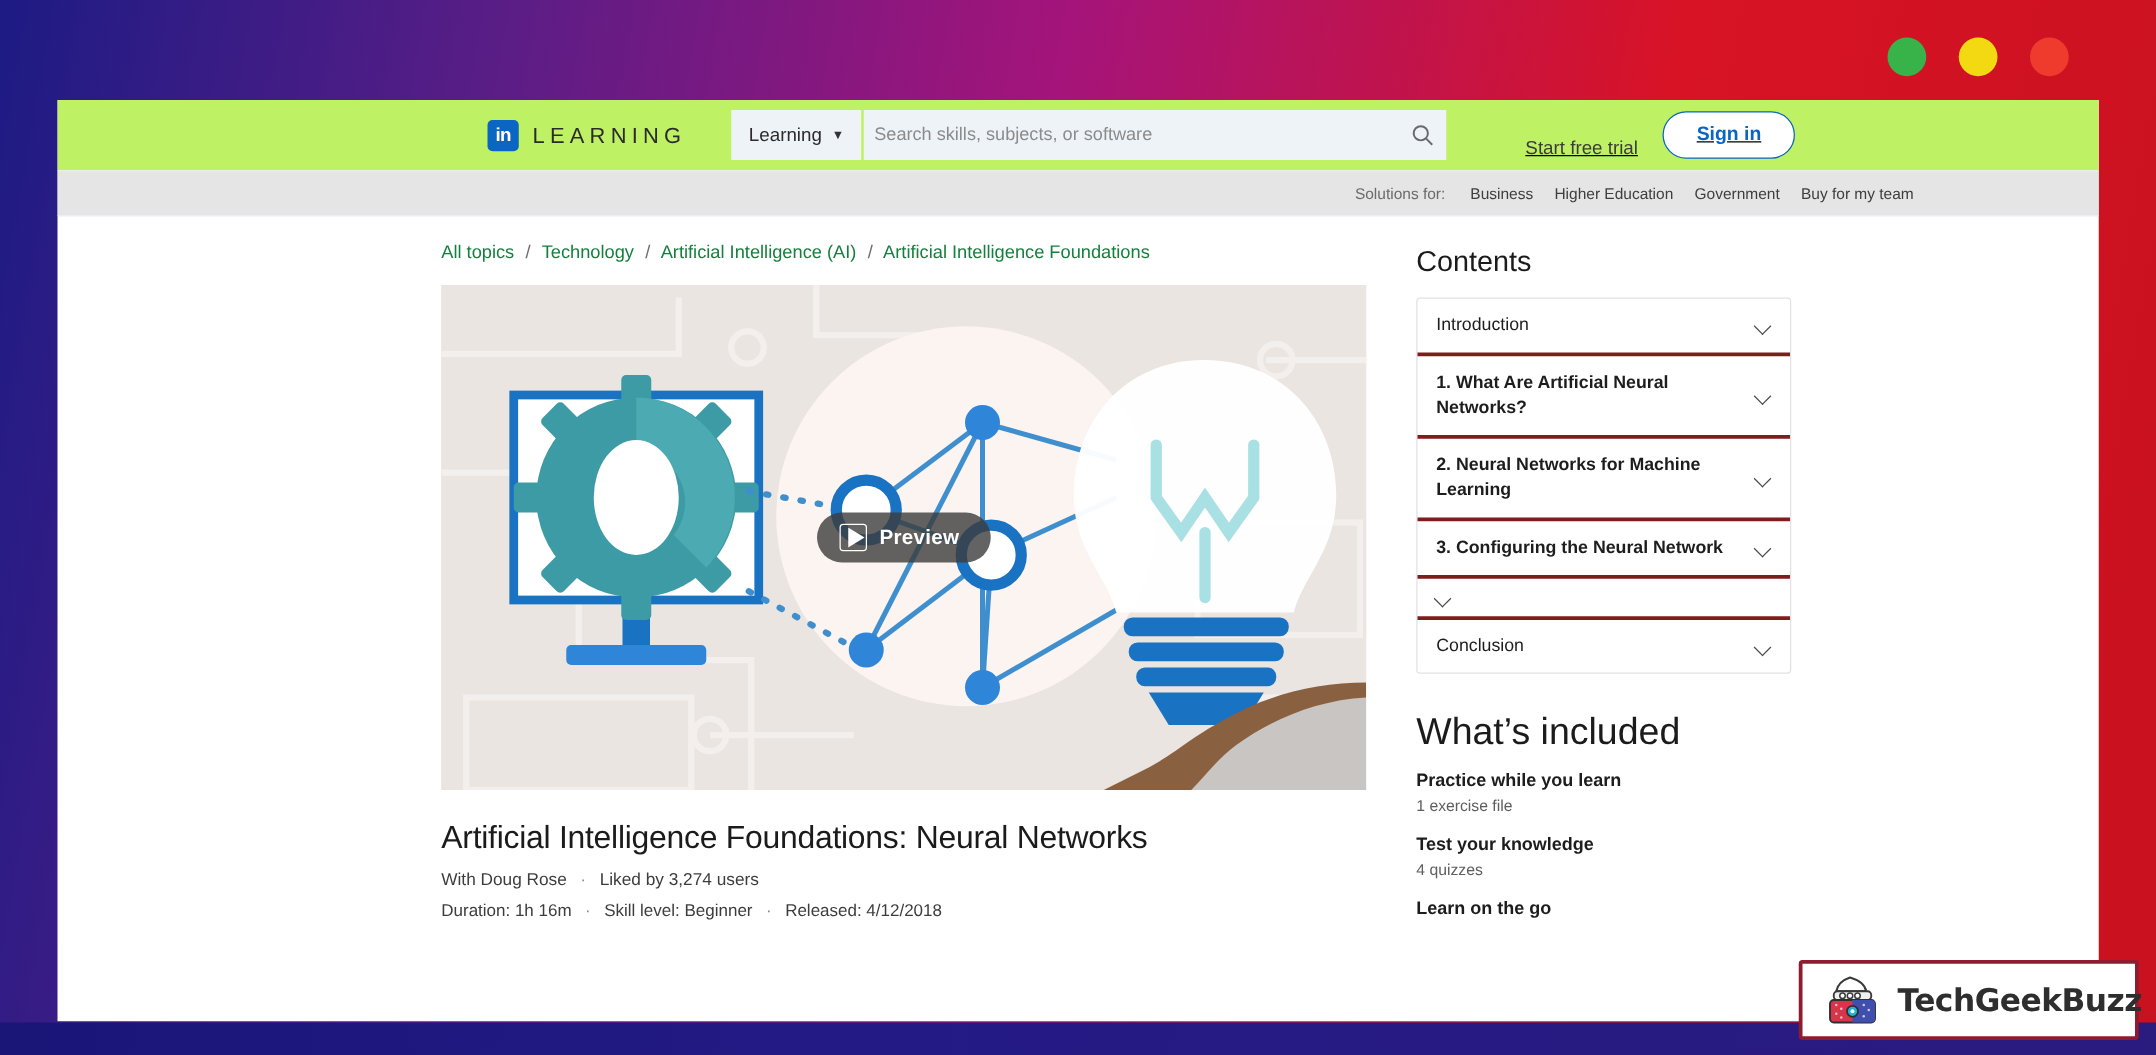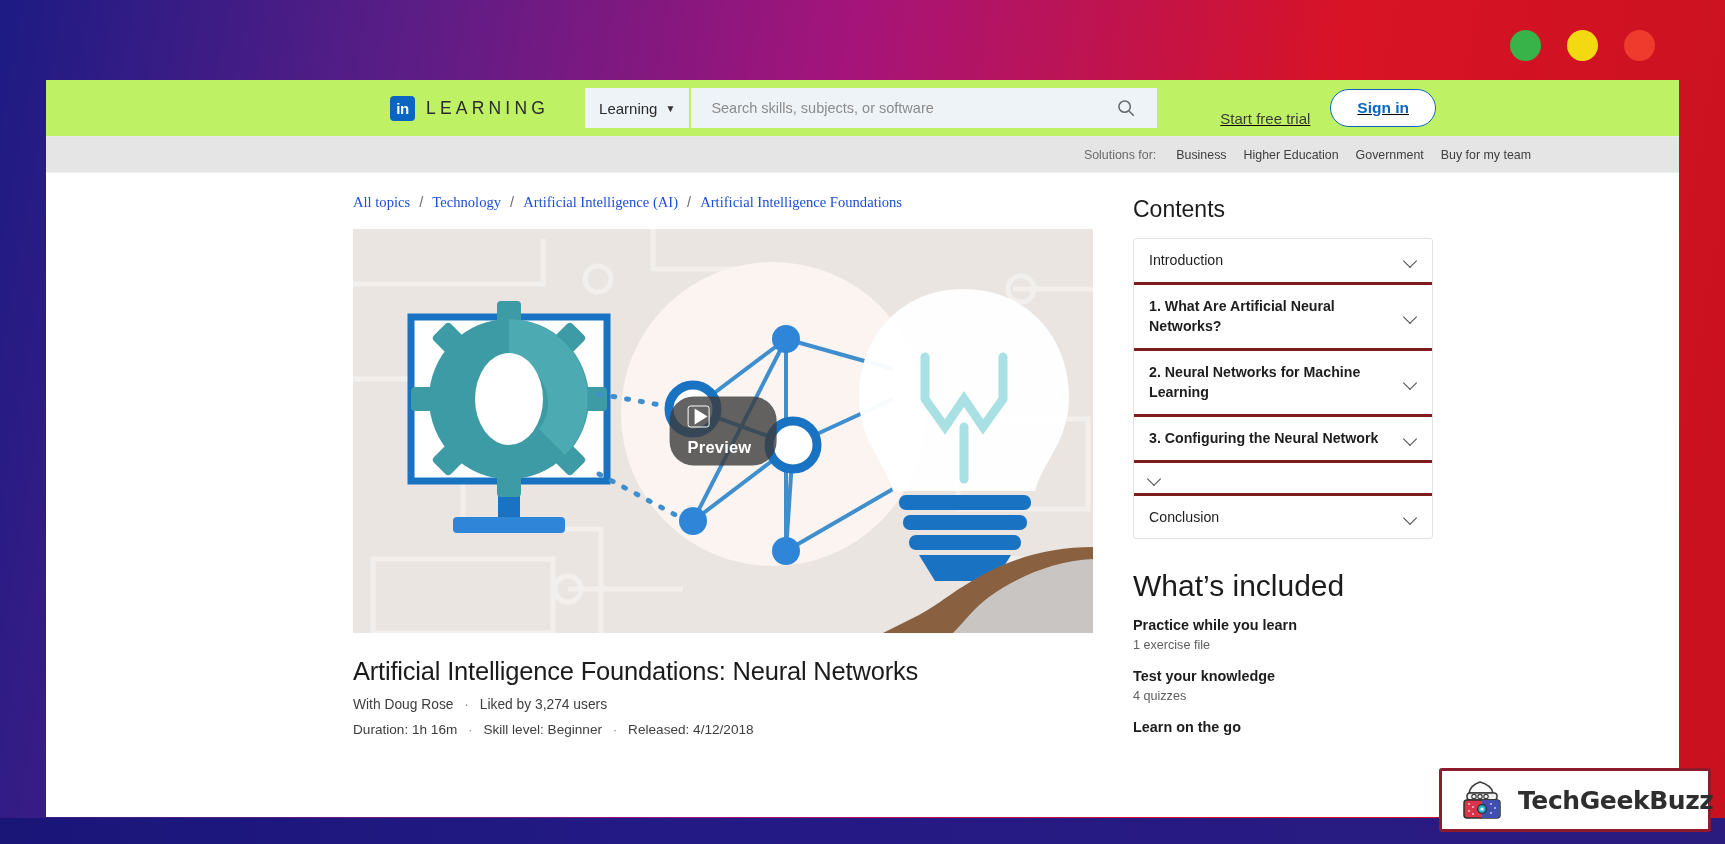--- a/index.html
+++ b/index.html
@@ -65,21 +65,21 @@
     padding:0 14px;
     background:#eef3f8;
     font-size:15px; color:#2b2b2b;
     cursor:pointer;
   }
   .caret { font-size:10px; color:#333; }
   .searchbox {
     width:466px; height:40px;
     background:#eef3f8;
     display:flex; align-items:center;
-    padding:0 20px;
+    padding:0 8px;
     margin-left:2px;
     position:relative;
   }
   .searchbox input {
     flex:1; border:0; outline:0; background:transparent;
     font-size:14.5px; color:#3a3a3a;
     font-family:"Liberation Sans", sans-serif;
   }
   .searchbox input::placeholder { color:#8b8b8b; }
   .search-ico { width:22px; height:22px; opacity:.75; }
@@ -109,43 +109,42 @@
     display:flex;
     padding-top:21px;
     padding-left:307px;
     gap:40px;
   }
   .main-col { width:740px; }
   .side-col { width:300px; padding-top:2px; }
 
   
   .crumbs { font-size:14.6px; color:#0a66c2; margin-bottom:18px; white-space:nowrap; }
-  .crumbs a { color:#1d4ed8; text-decoration:none; cursor:pointer;font-family:Liberation Serif, serif; }
+  .crumbs a { color:#15803d; text-decoration:none; cursor:pointer; }
   .crumbs .sep { color:#6d6d6d; margin:0 5px; }
 
   
   .hero {
     position:relative;
     width:740px; height:404px;
     background:#eae4e0;
     overflow:hidden;
   }
   .hero svg { position:absolute; inset:0; }
   .preview-pill {
     position:absolute; left:50%; top:50%;
     transform:translate(-50%,-50%);
     background:rgba(60,60,60,.80);
     color:#fff;
     border-radius:24px;
     padding:9px 25px 9px 18px;
-    display:flex; gap:10px;
+    display:flex; align-items:center; gap:10px;
     font-size:16.5px; font-weight:700;
     cursor:pointer;
     letter-spacing:.2px;
-    flex-direction:column;
   }
   .tri {
     width:0;height:0;
     border-left:13px solid #fff;
     border-top:8px solid transparent;
     border-bottom:8px solid transparent;
     position:relative; left:2px;
   }
   .play-ring{
     width:22px;height:22px;border:1.8px solid #fff;border-radius:3px;

